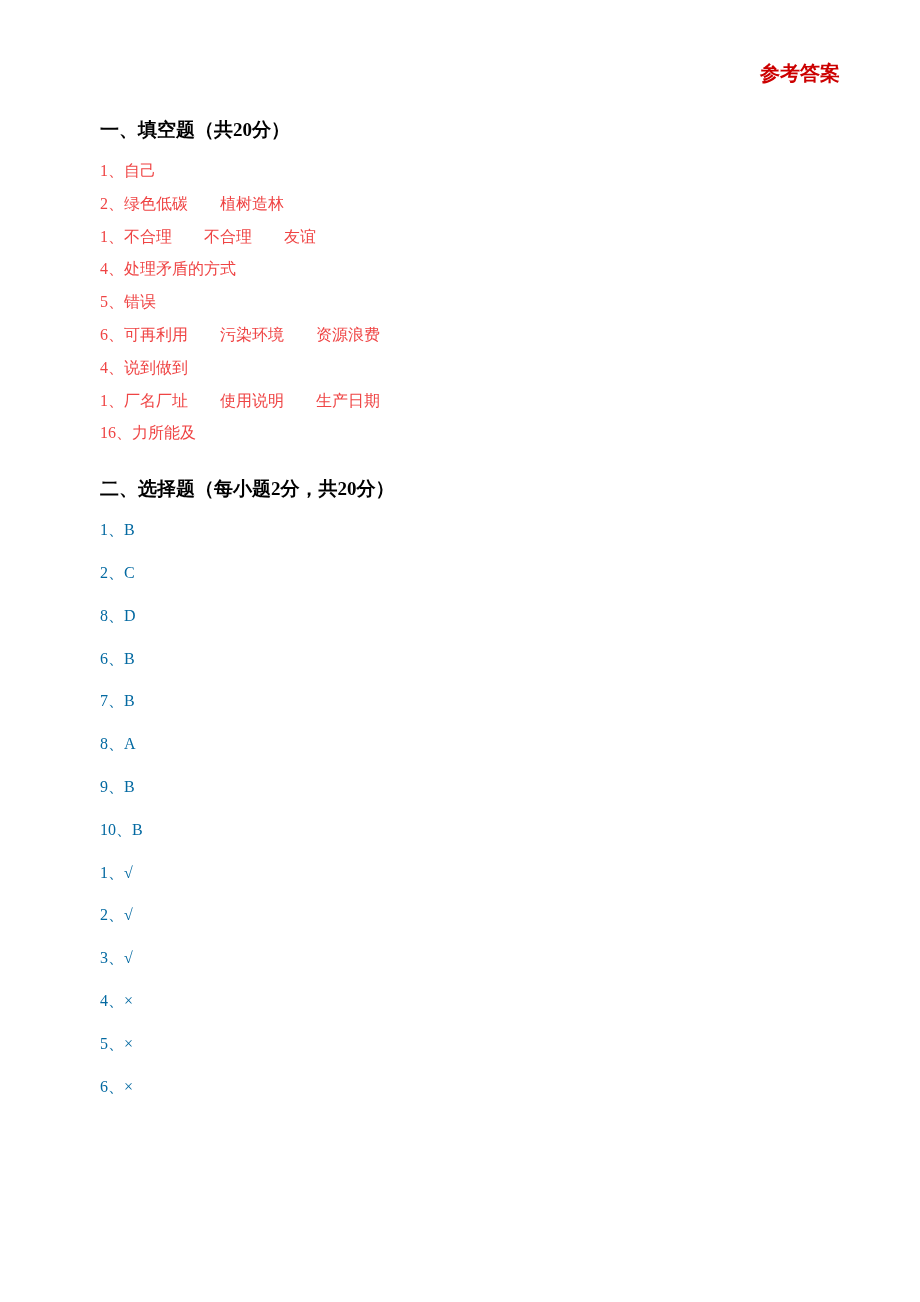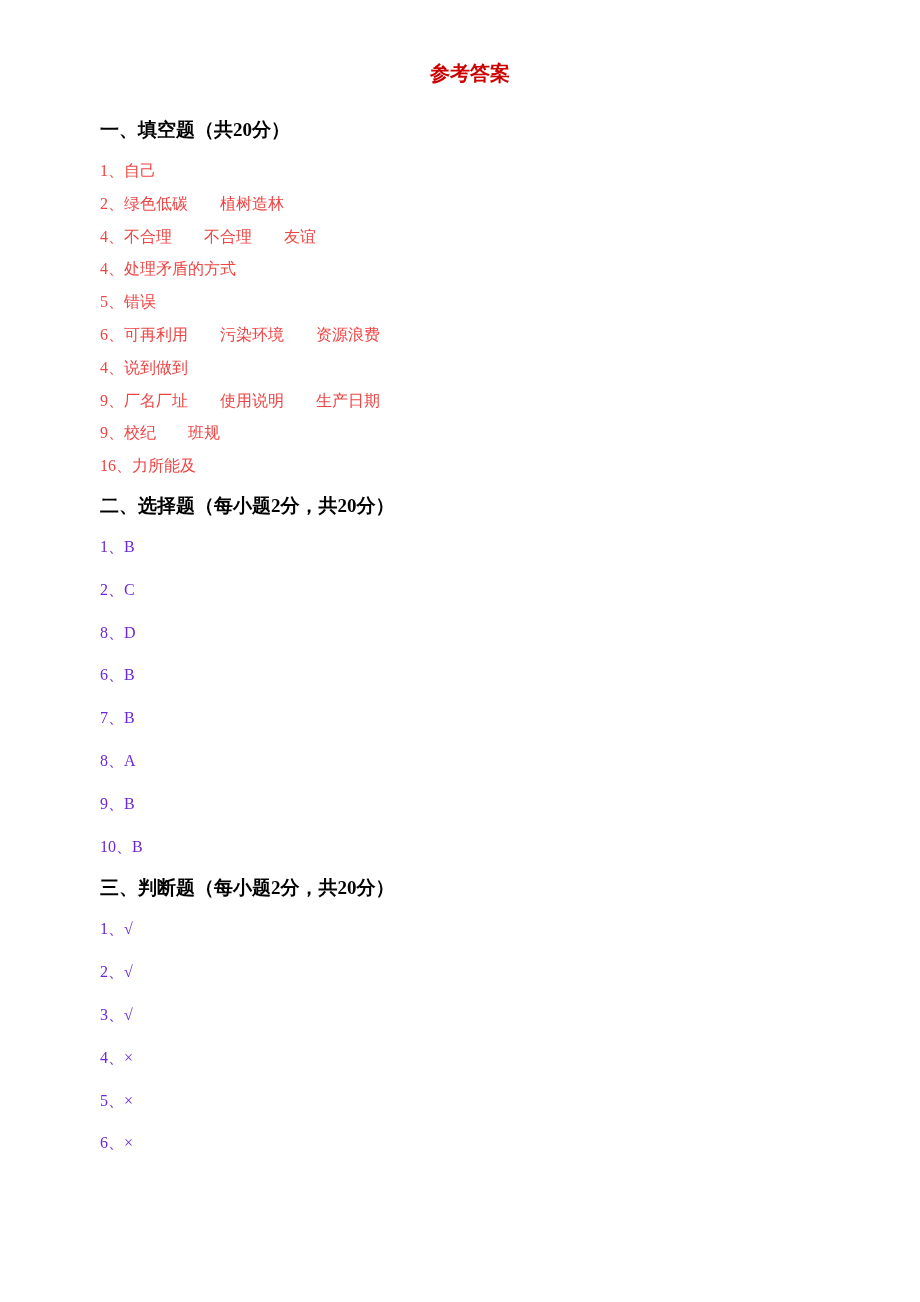--- a/index.html
+++ b/index.html
@@ -12,75 +12,73 @@
       background: #ffffff;
       font-family: "SimSun", "宋体", serif;
       font-size: 16px;
       color: #000000;
       width: 920px;
       min-height: 1302px;
       padding: 60px 80px 60px 100px;
     }
 
     .page-title {
-      text-align: center;
+      text-align: right;
       color: #cc0000;
       font-size: 20px;
       font-weight: bold;
       margin-bottom: 30px;
     }
 
     .section-heading {
       font-size: 19px;
       font-weight: bold;
       color: #000000;
-      margin-top: 12px;
+      margin-top: 28px;
       margin-bottom: 14px;
     }
 
     .answer-item {
       font-size: 16px;
       color: #ef4444;
       margin-bottom: 4px;
       line-height: 1.8;
     }
 
     .answer-item-spaced {
       font-size: 16px;
-      color: #6d28d9;
+      color: #0369a1;
       margin-bottom: 14px;
       line-height: 1.8;
     }
   </style>
 </head>
 <body>
 
 <div class="page-title">参考答案</div>
 
 <div id="sections-container">
     <div class="section-heading">一、填空题（共20分）</div>
     <div class="answer-item">1、自己</div>
     <div class="answer-item">2、绿色低碳　　植树造林</div>
-    <div class="answer-item">4、不合理　　不合理　　友谊</div>
+    <div class="answer-item">1、不合理　　不合理　　友谊</div>
     <div class="answer-item">4、处理矛盾的方式</div>
     <div class="answer-item">5、错误</div>
     <div class="answer-item">6、可再利用　　污染环境　　资源浪费</div>
     <div class="answer-item">4、说到做到</div>
-    <div class="answer-item">9、厂名厂址　　使用说明　　生产日期</div>
-    <div class="answer-item">9、校纪　　班规</div>
+    <div class="answer-item">1、厂名厂址　　使用说明　　生产日期</div>
     <div class="answer-item">16、力所能及</div>
     <div class="section-heading">二、选择题（每小题2分，共20分）</div>
     <div class="answer-item-spaced">1、B</div>
     <div class="answer-item-spaced">2、C</div>
     <div class="answer-item-spaced">8、D</div>
     <div class="answer-item-spaced">6、B</div>
     <div class="answer-item-spaced">7、B</div>
     <div class="answer-item-spaced">8、A</div>
     <div class="answer-item-spaced">9、B</div>
     <div class="answer-item-spaced">10、B</div>
-    <div class="section-heading">三、判断题（每小题2分，共20分）</div>
     <div class="answer-item-spaced">1、√</div>
     <div class="answer-item-spaced">2、√</div>
     <div class="answer-item-spaced">3、√</div>
     <div class="answer-item-spaced">4、×</div>
     <div class="answer-item-spaced">5、×</div>
     <div class="answer-item-spaced">6、×</div>
   </div>
 
 </body></html>

